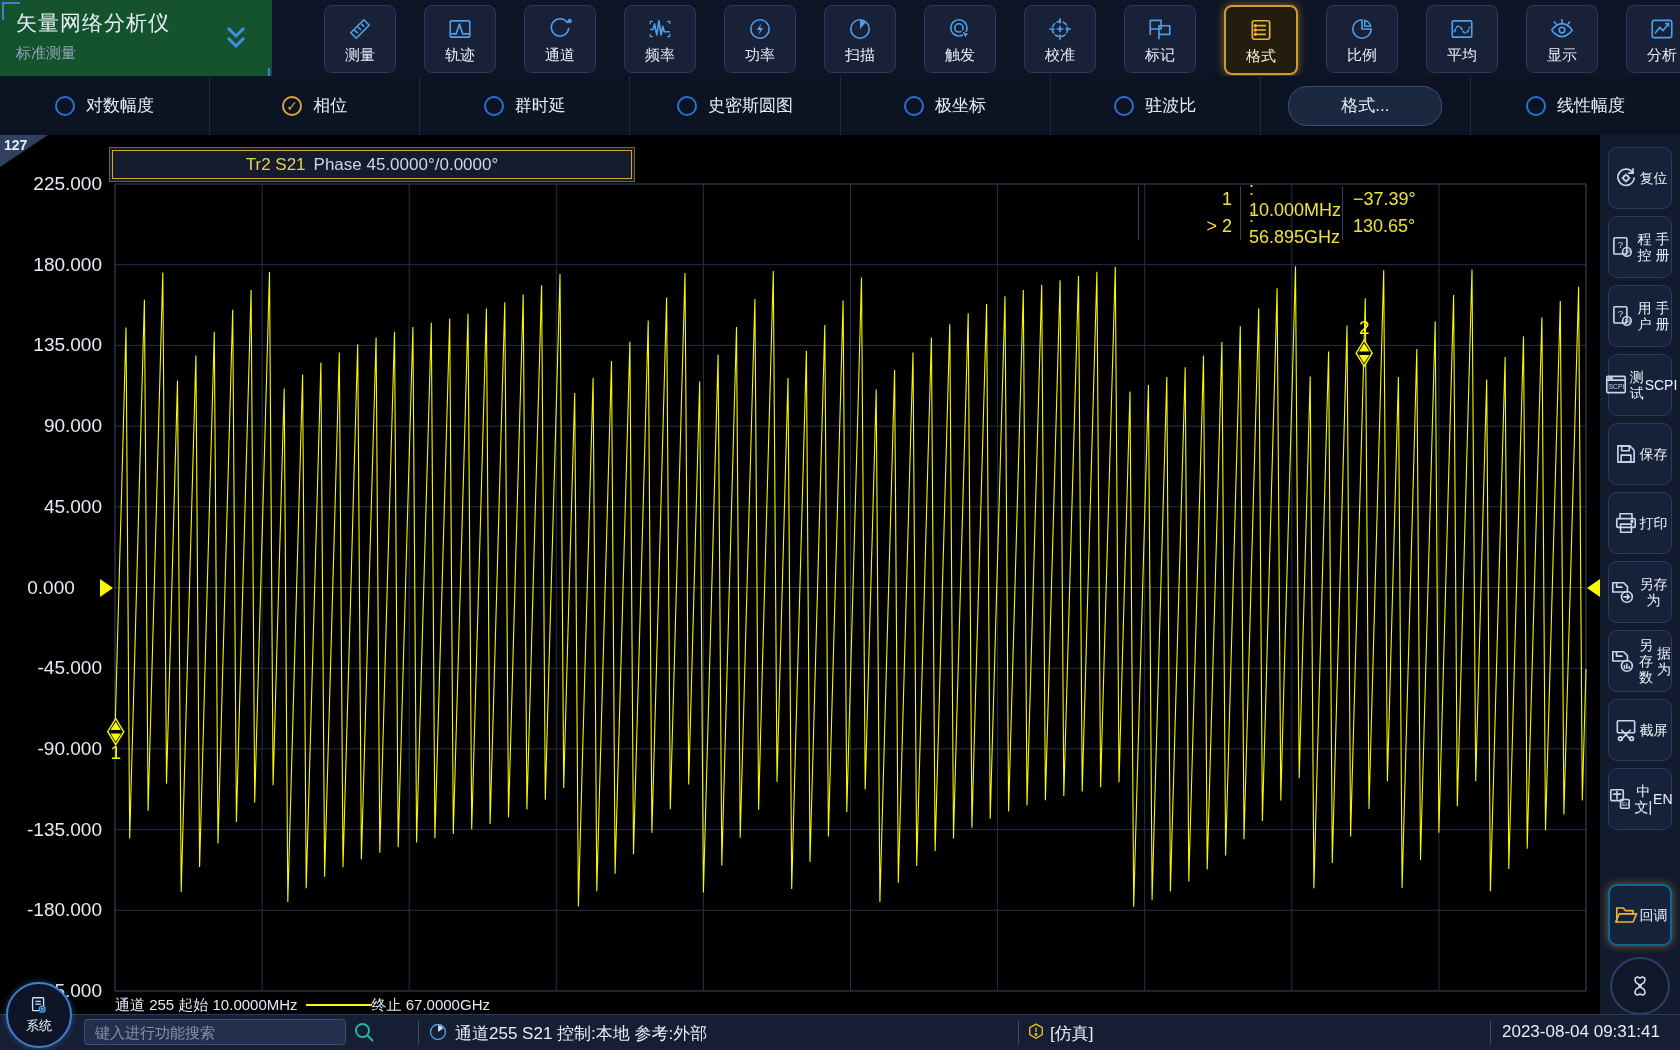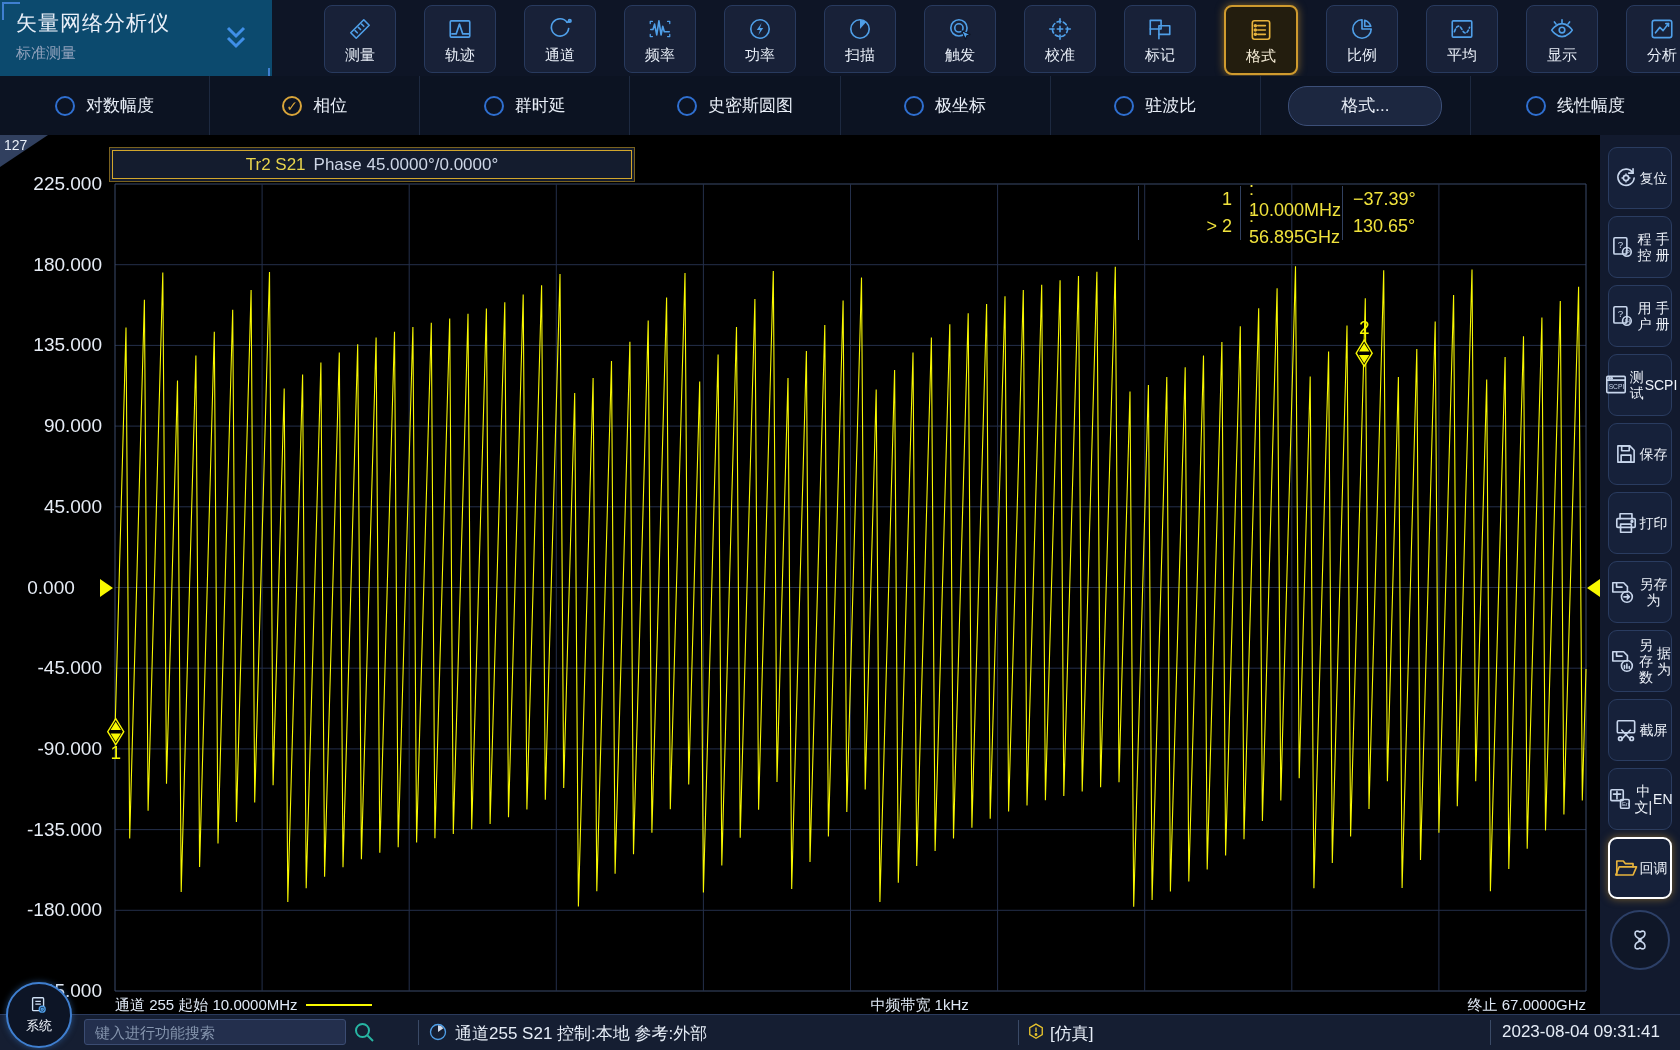--- a/index.html
+++ b/index.html
@@ -1,21 +1,21 @@
 <!DOCTYPE html>
 <html><head>
 <meta charset="utf-8">
 <style>
   html,body{margin:0;padding:0;background:#060a14;}
   #app{position:relative;width:1680px;height:1050px;overflow:hidden;
        background:#0b1120;font-family:"Liberation Sans","DejaVu Sans",sans-serif;
        -webkit-font-smoothing:antialiased;}
   
   .toolbar{position:absolute;top:0;left:0;right:0;height:76px;background:#0e1526;}
-  .title-block{position:absolute;left:0;top:0;width:272px;height:88px;background:#0c4a6e;}
+  .title-block{position:absolute;left:0;top:0;width:272px;height:88px;background:#14532d;}
   .title-block::after{content:'';position:absolute;right:2px;bottom:2px;width:16px;height:16px;
        border-right:2px solid #3f7fd0;border-bottom:2px solid #3f7fd0;}
   .title-block::before{content:'';position:absolute;left:2px;top:2px;width:16px;height:16px;
        border-left:2px solid #3f7fd0;border-top:2px solid #3f7fd0;}
   .app-title{position:absolute;left:16px;top:9px;font-size:21px;color:#e9eff8;letter-spacing:1px;}
   .app-subtitle{position:absolute;left:16px;top:44px;font-size:15px;color:#93a3bd;}
   .title-chevron{position:absolute;right:20px;top:20px;width:32px;height:34px;color:#3f8fe8;cursor:pointer;}
   .toolbar-buttons{position:absolute;left:296px;top:5px;display:flex;gap:28px;padding-left:28px;}
   .tb-btn{width:70px;height:66px;border-radius:8px;background:#182138;border:1px solid #283a5e;
        display:flex;flex-direction:column;align-items:center;justify-content:center;gap:2px;cursor:pointer;}
@@ -32,21 +32,21 @@
   .radio{width:20px;height:20px;border-radius:50%;border:2px solid #2f6fd0;box-sizing:border-box;
        display:flex;align-items:center;justify-content:center;font-size:14px;color:transparent;}
   .radio.sel{border-color:#d9a53a;color:#d9a53a;font-weight:bold;}
   .sm-label{font-size:17px;color:#e8eef7;}
   .sm-pill{width:152px;height:38px;border-radius:19px;background:#1c2740;border:1px solid #3c4f78;
        color:#e8eef7;font-size:17px;display:flex;align-items:center;justify-content:center;cursor:pointer;}
   
   .chart-region{position:absolute;top:135px;left:0;width:1600px;height:880px;background:#000;}
   .corner-tag{position:absolute;left:0;top:0;width:48px;height:32px;
        background:#31405f;clip-path:polygon(0 0,100% 0,0 100%);}
-  .corner-tag span{position:absolute;left:4px;top:2px;font-size:14px;color:#e9eff8;}
+  .corner-tag span{position:absolute;left:4px;top:2px;font-size:14px;color:#e9eff8;font-weight:bold;}
   .trace-header{position:absolute;left:112px;top:15px;width:518px;height:27px;background:#141c2e;
        border:1px solid #d2a62c;box-shadow:0 0 0 2px #141c2e, 0 0 0 3px #7a621f;
        display:flex;align-items:center;justify-content:center;gap:8px;font-size:17px;cursor:pointer;}
   .th-trace{color:#e8d44c;}
   .th-format{color:#cdd6e6;}
   .y-label{position:absolute;left:0;width:102px;text-align:right;font-size:19px;color:#e6ecf5;}
   .grid-svg{position:absolute;left:115px;top:49px;overflow:visible;}
   .marker-table{position:absolute;left:1138px;top:51px;display:grid;
        grid-template-columns:102px 102px 244px;grid-auto-rows:27px;font-size:18px;color:#f0e23c;}
   .mt-cell{border-left:1px solid #31405f;display:flex;align-items:center;box-sizing:border-box;}
@@ -63,21 +63,21 @@
   .ref-left{left:100px;top:444px;border-left:13px solid #f8f800;}
   .ref-right{left:1587px;top:444px;border-right:13px solid #f8f800;}
   
   .sidebar{position:absolute;right:0;top:135px;width:80px;height:880px;background:#121a2e;
        display:flex;flex-direction:column;align-items:center;padding-top:12px;gap:7px;box-sizing:border-box;}
   .sb-btn{width:64px;min-height:62px;border-radius:9px;background:#16213a;border:1px solid #2a3c60;
        display:flex;flex-direction:row;align-items:center;justify-content:center;gap:1px;
        padding:5px 0;cursor:pointer;box-sizing:border-box;}
   .sb-icon{color:#c8d6ec;height:26px;display:flex;align-items:center;}
   .sb-line{font-size:14px;color:#eef3fa;line-height:1.15;text-align:center;}
-  .sb-btn.active{border:2px solid #ffffff;box-shadow:0 0 8px rgba(224,164,44,.5);}
+  .sb-btn.active{border:2px solid #0369a1;box-shadow:0 0 8px rgba(224,164,44,.5);margin-top:47px;}
   .sb-btn.active .sb-icon{color:#e8b43c;}
   .sb-circle{width:56px;height:56px;border-radius:50%;border:2px solid #2c3f66;background:#0f1728;
        display:flex;align-items:center;justify-content:center;color:#93a8c8;margin-top:4px;cursor:pointer;}
   
   .statusbar{position:absolute;bottom:0;left:0;right:0;height:35px;background:#151e32;
        border-top:1px solid #2a3a5c;font-size:17px;color:#e6edf7;}
   .sys-btn{position:absolute;left:6px;top:-33px;width:62px;height:62px;border-radius:50%;
        background:#0d1526;border:2px solid #3f7fd0;box-shadow:0 0 6px rgba(63,127,208,.5);
        display:flex;flex-direction:column;align-items:center;justify-content:center;gap:0;cursor:pointer;z-index:5;}
   .sys-btn .sb-icon{height:22px;color:#cfe0f5;}
@@ -348,21 +348,20 @@
         <div class="mt-cell mt-val">−37.39°</div>
         <div class="mt-cell mt-num">&gt; 2</div>
         <div class="mt-cell mt-freq">: 56.895GHz</div>
         <div class="mt-cell mt-val">130.65°</div>
       </div>
     <div class="ref-tri ref-left"></div>
     <div class="ref-tri ref-right"></div>
     <div class="bottom-info">
       <span class="bi-start">通道 255 起始 10.0000MHz</span>
       <span class="bi-traceline"></span>
-      <span class="bi-center">中频带宽 1kHz</span>
       <span class="bi-stop">终止 67.0000GHz</span>
     </div>
   </div>
 
   <div class="sidebar" id="sidebar">
       <div class="sb-btn">
         <span class="sb-icon">
           <svg width="26" height="26" viewBox="0 0 24 24" fill="none" stroke="currentColor" stroke-width="1.5" stroke-linecap="round" stroke-linejoin="round">
             <path d="M18.5 7.5A7.5 7.5 0 1 0 19.5 12"></path>
             <path d="M18.5 3.5v4h-4"></path>

